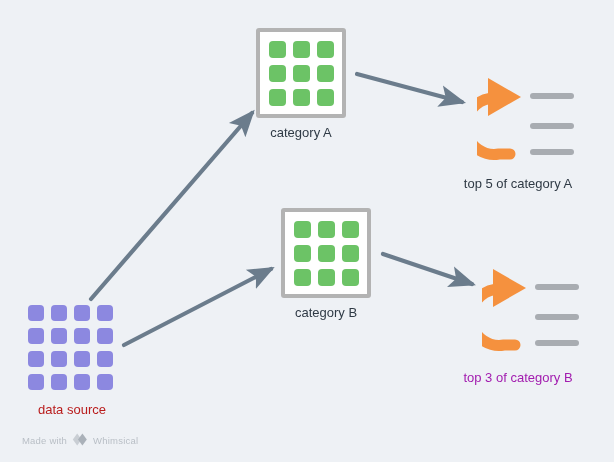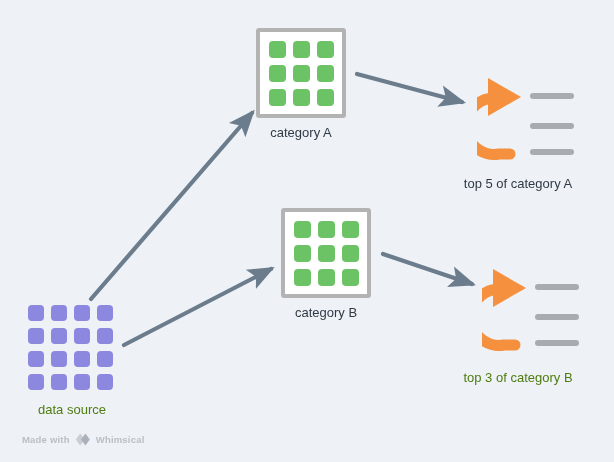--- a/index.html
+++ b/index.html
@@ -48,23 +48,23 @@
     background:#a8acb1;
     border-radius:3px;
     height:6px;
     position:absolute;
   }
 
   
   #watermark{
     position:absolute;
     left:22px;top:433px;
-    display:flex;align-items:center;gap:5px;
+    display:flex;align-items:flex-end;gap:5px;
     font-size:9.5px;
-    font-weight:bold;
+    font-weight:normal;
     color:#b9bfc6;
     letter-spacing:.2px;
   }
   #watermark .wm-logo{display:block;}
 </style>
 </head>
 <body style="background: rgb(238, 241, 245);">
 
 <div id="canvas">
 
@@ -97,21 +97,21 @@
         <div class="cell" style="background: rgb(140, 136, 224); border-radius: 4px;"></div>
         <div class="cell" style="background: rgb(140, 136, 224); border-radius: 4px;"></div>
         <div class="cell" style="background: rgb(140, 136, 224); border-radius: 4px;"></div>
         <div class="cell" style="background: rgb(140, 136, 224); border-radius: 4px;"></div>
         <div class="cell" style="background: rgb(140, 136, 224); border-radius: 4px;"></div>
         <div class="cell" style="background: rgb(140, 136, 224); border-radius: 4px;"></div>
         <div class="cell" style="background: rgb(140, 136, 224); border-radius: 4px;"></div>
         <div class="cell" style="background: rgb(140, 136, 224); border-radius: 4px;"></div>
       </div>
   </div>
-  <div class="label" style="left: 28px; top: 402px; width: 88px; color: #4d7c0f;">data source</div>
+  <div class="label" style="left: 28px; top: 402px; width: 88px; color: #b91c1c;">data source</div>
 
   <div class="cat-box" id="cat-a-box" style="left: 256px; top: 28px; width: 90px; height: 90px; border-color: rgb(179, 179, 179); background: rgb(255, 255, 255);">
     <div class="cat-grid" id="cat-a-grid" style="grid-template-columns:repeat(3,17px);grid-template-rows:repeat(3,17px);">
         <div class="cell" style="background: rgb(108, 195, 102); border-radius: 4px;"></div>
         <div class="cell" style="background: rgb(108, 195, 102); border-radius: 4px;"></div>
         <div class="cell" style="background: rgb(108, 195, 102); border-radius: 4px;"></div>
         <div class="cell" style="background: rgb(108, 195, 102); border-radius: 4px;"></div>
         <div class="cell" style="background: rgb(108, 195, 102); border-radius: 4px;"></div>
         <div class="cell" style="background: rgb(108, 195, 102); border-radius: 4px;"></div>
         <div class="cell" style="background: rgb(108, 195, 102); border-radius: 4px;"></div>
@@ -153,21 +153,21 @@
     <svg width="54" height="82" viewBox="0 0 54 82">
       <path d="M12.5 20.5 A22 22 0 1 0 22 76 L33 76" fill="none" stroke="#f5913e" stroke-width="11" stroke-linecap="round"></path>
       <path d="M11 0 L44 19 L11 38 Z" fill="#f5913e"></path>
     </svg>
   </div>
   <div class="bars" style="left:535px;top:269px;width:48px;height:82px;">
     <div class="bar" style="left: 0px; top: 15px; width: 44px; background: rgb(168, 172, 177);"></div>
     <div class="bar" style="left: 0px; top: 45px; width: 44px; background: rgb(168, 172, 177);"></div>
     <div class="bar" style="left: 0px; top: 71px; width: 44px; background: rgb(168, 172, 177);"></div>
   </div>
-  <div class="label" style="left: 438px; top: 370px; width: 160px; color: #4d7c0f;">top 3 of category B</div>
+  <div class="label" style="left: 438px; top: 370px; width: 160px; color: #a21caf;">top 3 of category B</div>
 
   <div id="watermark">
     <span>Made with</span>
     <svg class="wm-logo" width="16" height="13" viewBox="0 0 16 13">
       <path d="M5.2 0.6 L9.6 6.5 L5.2 12.4 L0.8 6.5 Z" fill="#c9ced4"></path>
       <path d="M10.4 0.6 L14.8 6.5 L10.4 12.4 L6.0 6.5 Z" fill="#aab1b9"></path>
     </svg>
     <span>Whimsical</span>
   </div>
 

